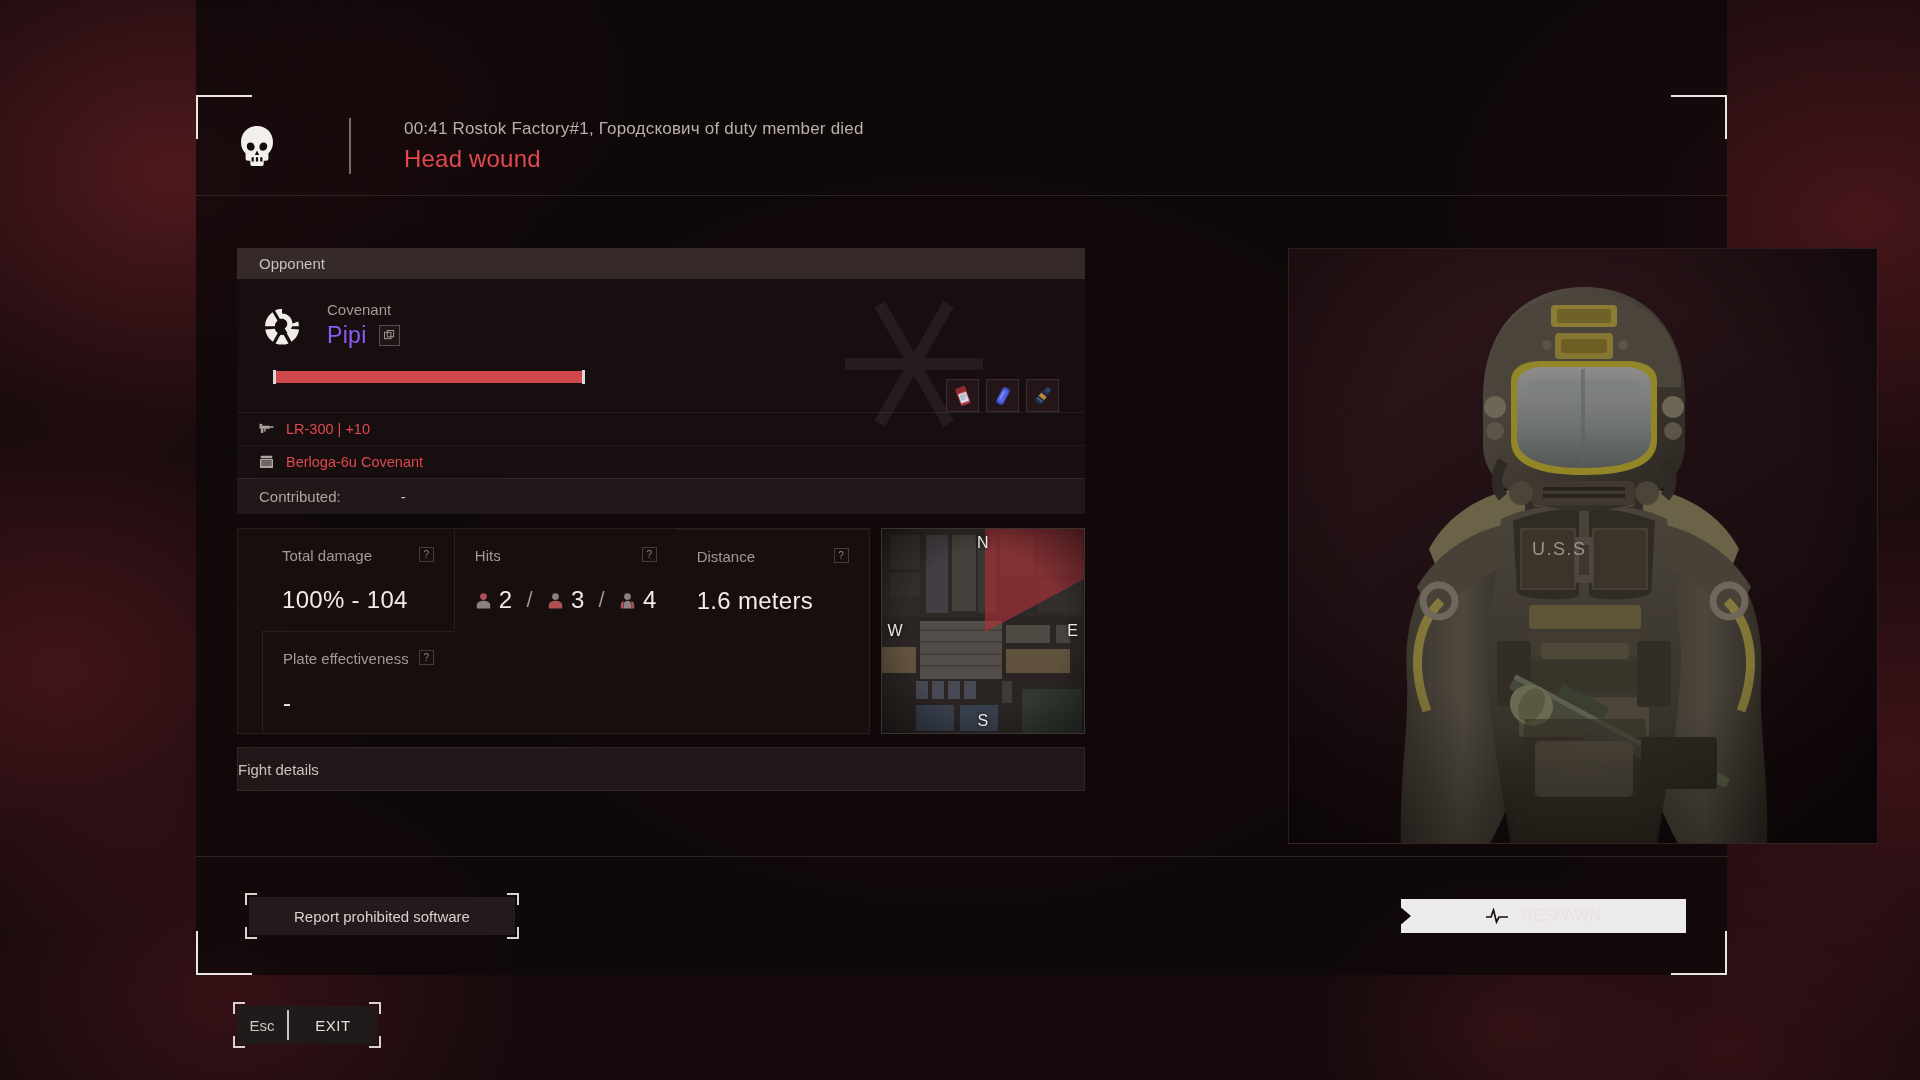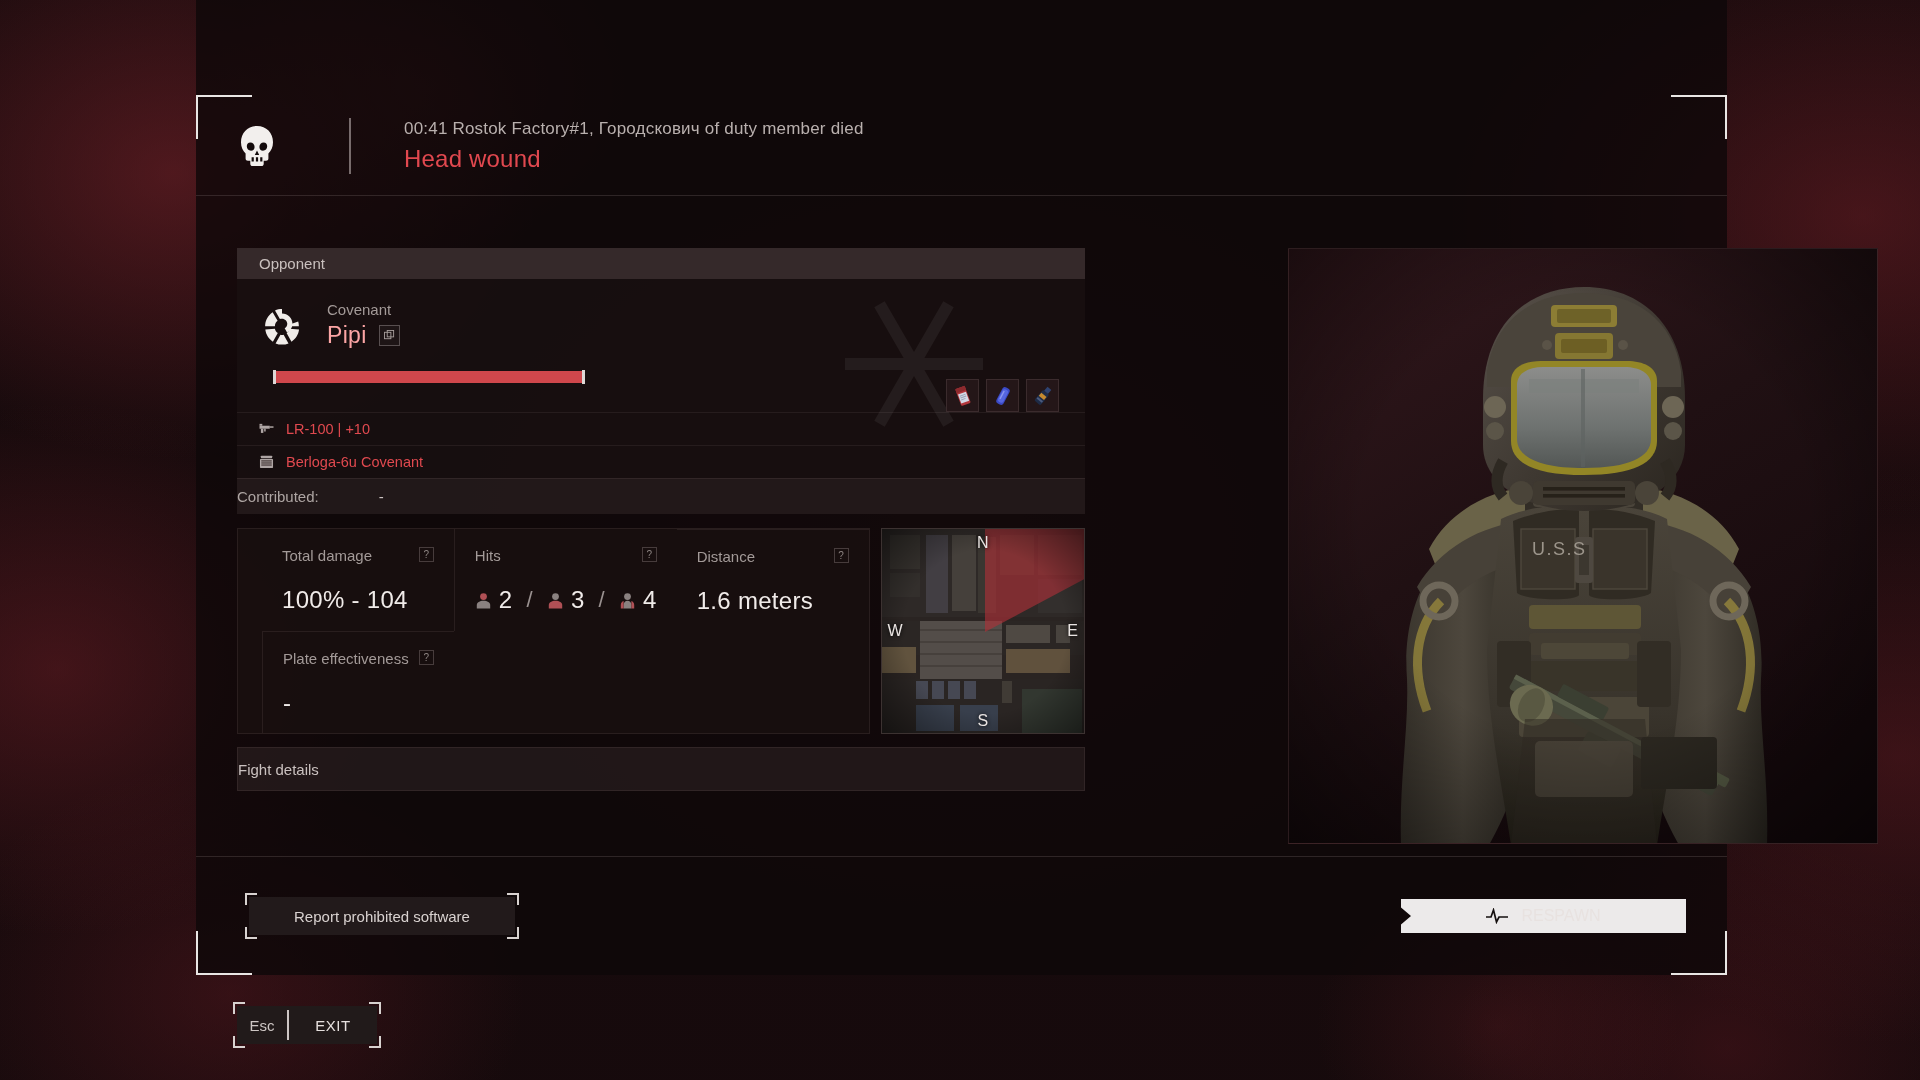--- a/index.html
+++ b/index.html
@@ -76,21 +76,21 @@
   #watermark {
     position:absolute; right:96px; top:10px; width:150px; height:150px;
     opacity:.055;
   }
 
   .player-row { display:flex; align-items:flex-start; padding:22px 0 0 22px; position:relative; }
   #faction-icon { width:46px; height:46px; margin-top:5px; flex:none; }
   .player-meta { margin-left:22px; }
   #covenant { font-size:15px; color:#a39a98; }
   .name-row { display:flex; align-items:center; margin-top:4px; }
-  #player-name { font-size:23px; color:#fca5a5; letter-spacing:.3px; }
+  #player-name { font-size:23px; color:#8b5cf6; letter-spacing:.3px; }
   #copy-btn {
     margin-left:12px; width:21px; height:21px;
     border:1px solid rgba(160,150,150,0.45);
     display:flex; align-items:center; justify-content:center;
     background:rgba(255,255,255,0.03);
   }
 
   #hp-wrap { margin:18px 22px 0 36px; position:relative; height:14px; }
   #hp-track { position:absolute; left:0; top:0; height:14px; width:312px; }
   #hp-cap-l, #hp-cap-r { position:absolute; top:0; width:3px; height:14px; background:#ddd8d6; }
@@ -112,21 +112,21 @@
     padding-left:22px;
     border-top:1px solid rgba(110,92,92,0.18);
     font-size:14.5px;
   }
   .gear-row:first-child { border-top:1px solid rgba(110,92,92,0.18); }
   .gear-icon { width:15px; height:14px; margin-right:12px; flex:none; opacity:.85; }
 
   #contrib {
     margin-top:0; height:36px; background:rgba(44,33,34,0.55);
     border-top:1px solid rgba(110,92,92,0.22);
-    display:flex; align-items:center; 
+    display:flex; align-items:center; padding-left:22px;
     font-size:15px; color:#aea5a3;
   }
   #contrib-val { margin-left:60px; color:#cbc3c1; }
 
   
   #stats-wrap { margin-top:14px; display:flex; gap:0; }
   #stats-grid {
     width:637px; background:rgba(26,16,17,0.72);
     border:1px solid rgba(110,92,92,0.22);
     display:grid; grid-template-columns:1fr 1fr 1fr; grid-template-rows:1fr 1fr;padding-left:24px;
@@ -353,21 +353,21 @@
           <div class="gear-row">
             <svg class="gear-icon" viewBox="0 0 16 15">
               <g fill="#c9c0be">
                 <rect x="0.5" y="4" width="11" height="3.2"></rect>
                 <rect x="11.5" y="4.6" width="4" height="1.6"></rect>
                 <rect x="2" y="7.2" width="2.6" height="4.5"></rect>
                 <rect x="5.5" y="7.2" width="1.6" height="3"></rect>
                 <rect x="0.5" y="2" width="3" height="2"></rect>
               </g>
             </svg>
-            <span style="color:#e0494f">LR-100 | +10</span>
+            <span style="color:#e0494f">LR-300 | +10</span>
           </div>
           <div class="gear-row">
             <svg class="gear-icon" viewBox="0 0 16 15">
               <g fill="#c9c0be">
                 <rect x="2" y="0.8" width="12" height="2.6" rx="0.5"></rect>
                 <rect x="1" y="4.2" width="14" height="9.6" rx="0.8"></rect>
                 <rect x="2.4" y="5.8" width="11.2" height="1.1" fill="#3a2b2c"></rect>
                 <rect x="2.4" y="8" width="11.2" height="1.1" fill="#3a2b2c"></rect>
                 <rect x="2.4" y="10.2" width="11.2" height="1.1" fill="#3a2b2c"></rect>
               </g>

